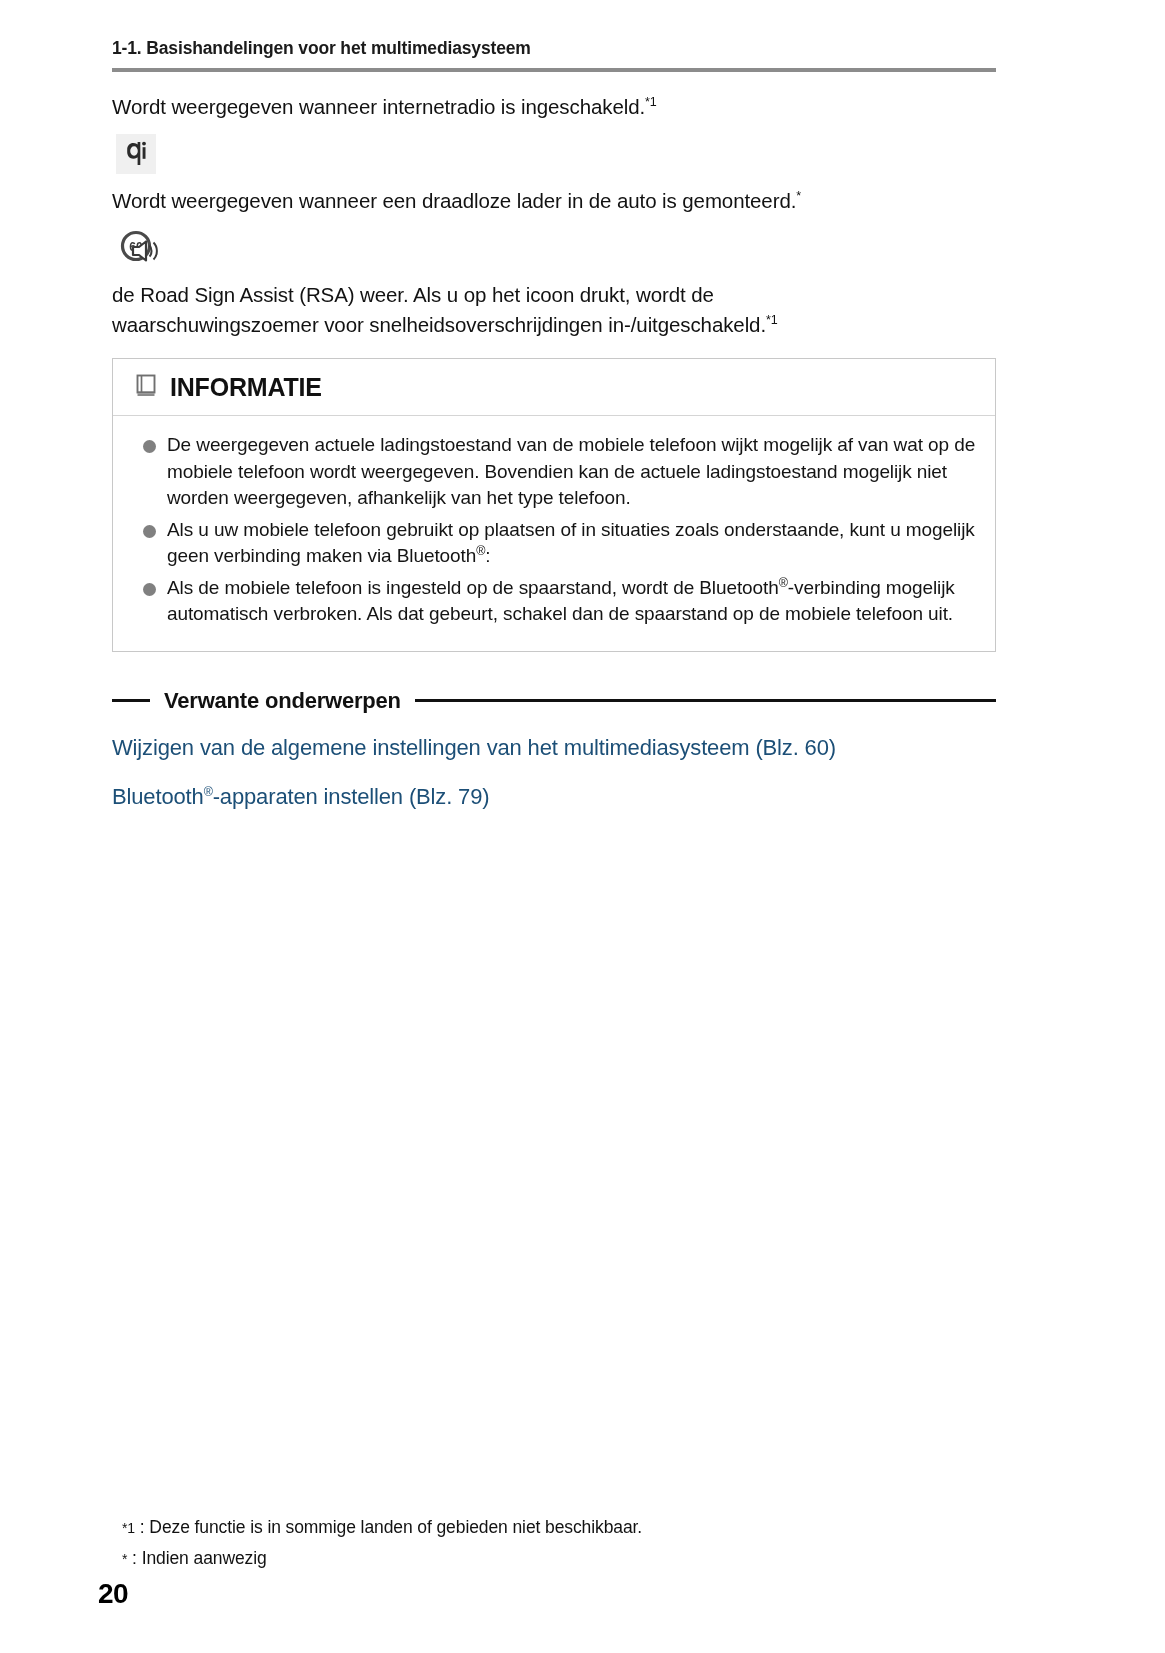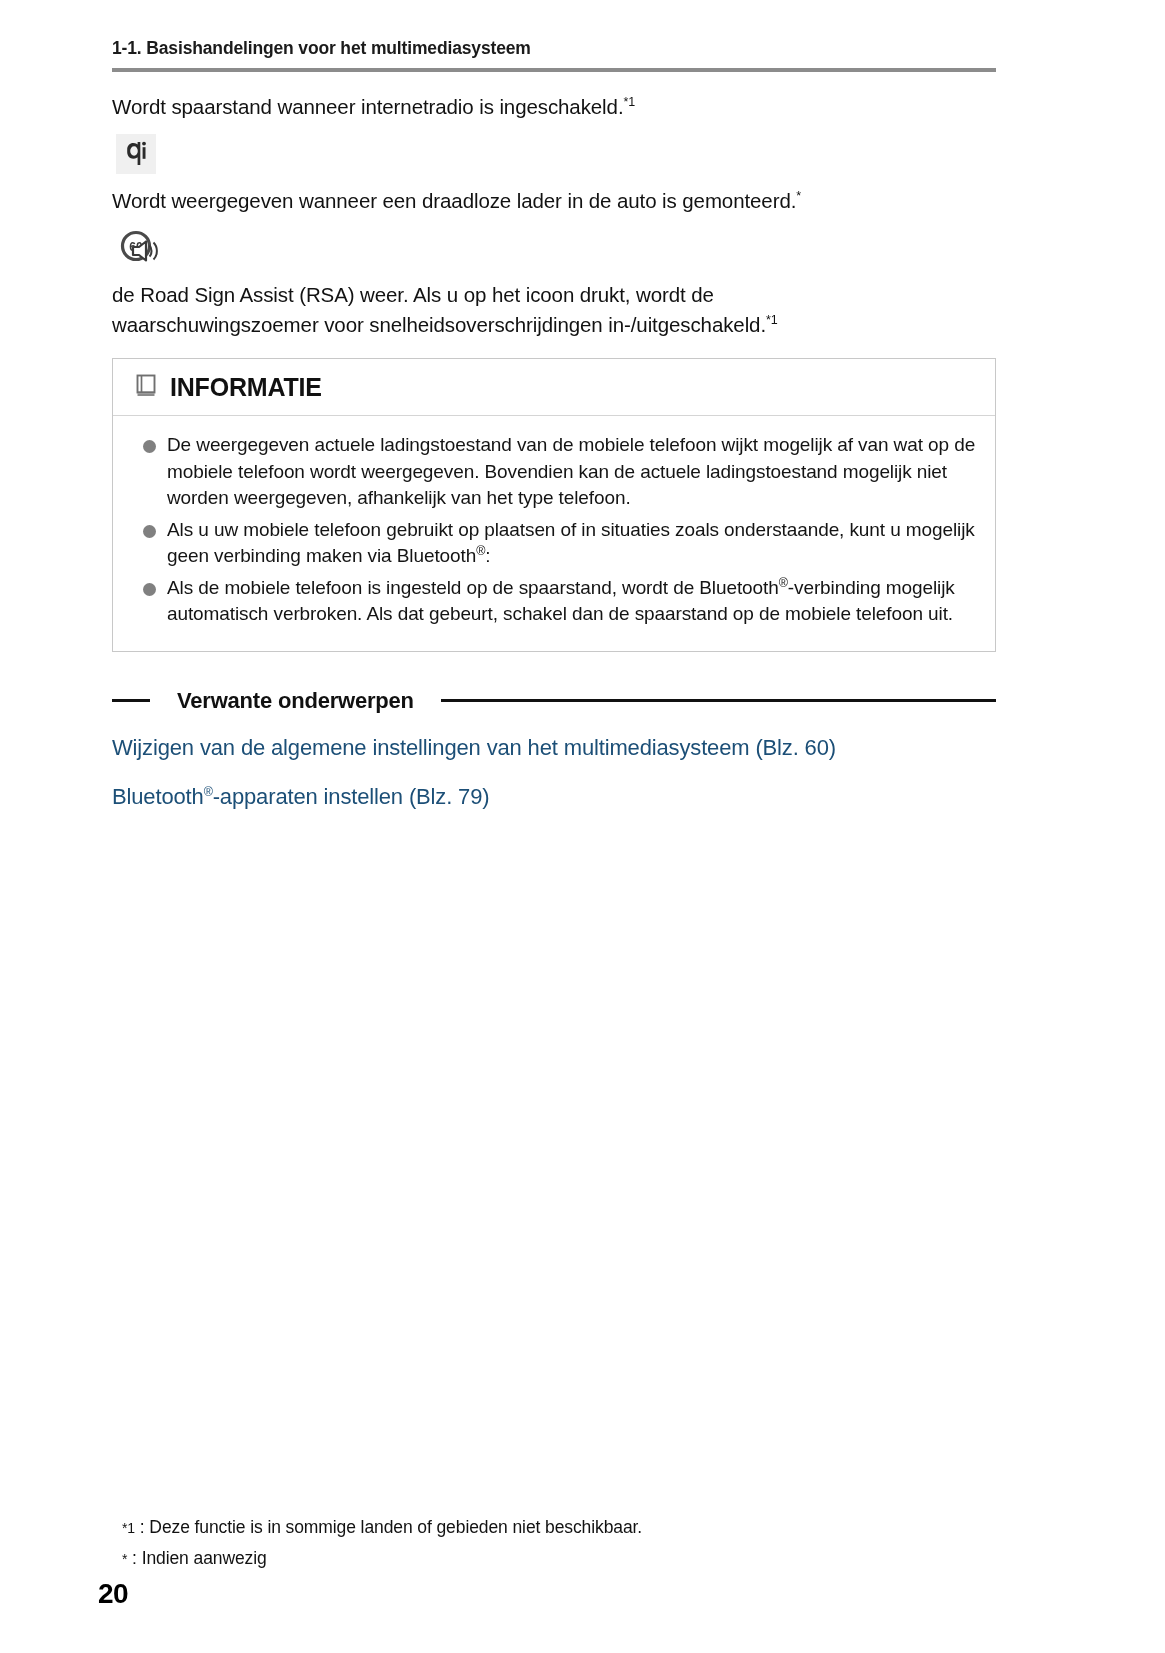--- a/index.html
+++ b/index.html
@@ -170,21 +170,21 @@
     background: #111111;
   }
 
   
   .related-wrap {
     margin-top: 36px;
   }
   .related-head {
     display: flex;
     align-items: center;
-    gap: 13px;
+    gap: 0;
   }
   .rl-dash {
     width: 38px;
     height: 3px;
     background: #111111;
     flex: 0 0 auto;
   }
   .related-title {
     font-size: 22px;
     font-weight: bold;
@@ -238,21 +238,21 @@
 </head>
 <body>
 
 <div class="page">
 
   <div class="running-head">1-1. Basishandelingen voor het multimediasysteem</div>
   <div class="head-rule"></div>
 
   <div class="content">
 
-    <p class="body-line"><span>Wordt spaarstand wanneer internetradio is ingeschakeld.</span><sup class="fn">*1</sup></p>
+    <p class="body-line"><span>Wordt weergegeven wanneer internetradio is ingeschakeld.</span><sup class="fn">*1</sup></p>
 
     <div class="spacer-10"></div>
 
     <div class="icon-row">
       <div class="qi-badge">
         <svg width="26" height="28" viewBox="0 0 26 28" aria-hidden="true">
           <path d="M4.2 9.4 C4.2 5.6 7.0 3.1 10.2 3.1 C13.0 3.1 14.6 4.6 14.6 4.6 L14.6 2.0 L17.3 2.0 L17.3 25.0 L14.6 25.0 L14.6 17.2 C14.6 17.2 13.0 18.7 10.2 18.7 C7.0 18.7 4.2 16.1 4.2 12.3 Z M7.2 11.0 C7.2 13.6 8.8 15.7 11.1 15.7 C13.3 15.7 14.8 13.6 14.8 11.0 C14.8 8.3 13.3 6.2 11.1 6.2 C8.8 6.2 7.2 8.3 7.2 11.0 Z" fill="#2b2b2b"></path>
           <rect x="19.6" y="7.2" width="2.9" height="11.6" fill="#2b2b2b"></rect>
           <circle cx="21.0" cy="3.6" r="1.9" fill="#2b2b2b"></circle>
         </svg>

